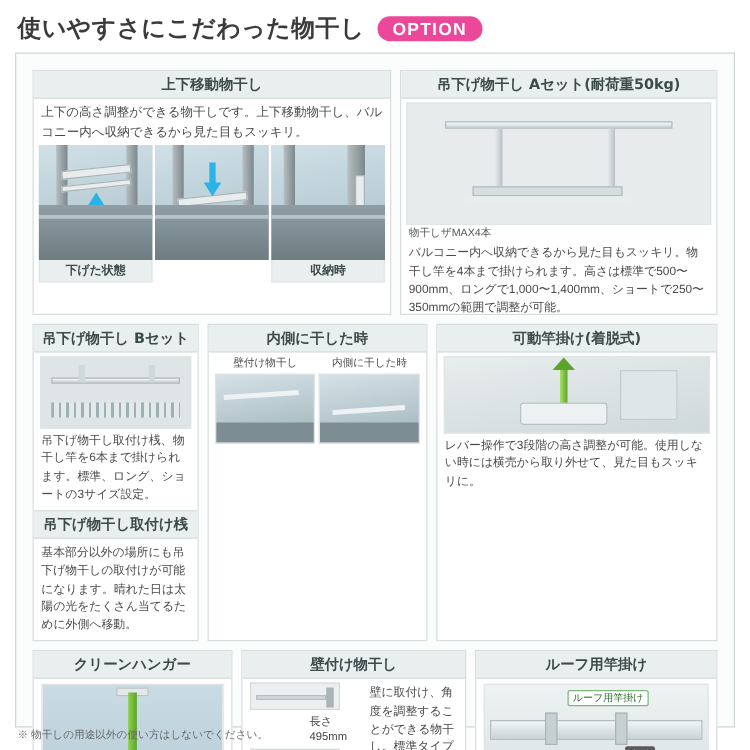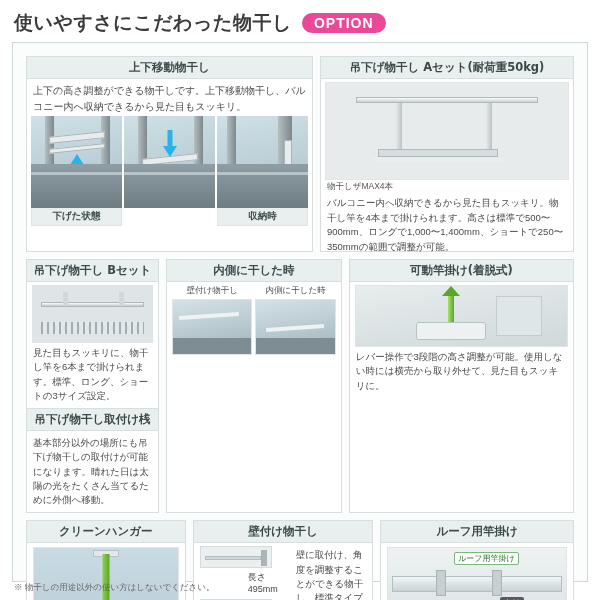--- a/index.html
+++ b/index.html
@@ -197,21 +197,21 @@
     <div class="row mid-row">
 
       <div class="panel p-m1">
         <div class="panel-title">吊下げ物干し Bセット</div>
         <div class="ph-m">
           <div style="position:absolute;left:8px;right:8px;top:16px;height:5px;background:linear-gradient(180deg,#fafcfc,#c0cacd);border:1px solid #aeb8bb;"></div>
           <div style="position:absolute;left:30px;top:6px;width:5px;height:14px;background:#cfd8da;"></div>
           <div style="position:absolute;left:86px;top:6px;width:5px;height:14px;background:#cfd8da;"></div>
           <div style="position:absolute;left:8px;right:8px;bottom:8px;height:12px;background:repeating-linear-gradient(90deg,#9fb0b5 0 2px,#e3e9ea 2px 6px);"></div>
         </div>
-        <div class="panel-body" style="padding-top:1px;">見た目もスッキリに、物干し竿を6本まで掛けられます。標準、ロング、ショートの3サイズ設定。</div>
+        <div class="panel-body" style="padding-top:1px;">吊下げ物干し取付け桟、物干し竿を6本まで掛けられます。標準、ロング、ショートの3サイズ設定。</div>
         <div class="sub-title">吊下げ物干し取付け桟</div>
         <div class="panel-body">基本部分以外の場所にも吊下げ物干しの取付けが可能になります。晴れた日は太陽の光をたくさん当てるために外側へ移動。</div>
       </div>
 
       <div class="panel p-m2">
         <div class="panel-title">内側に干した時</div>
         <div class="two-photo">
           <div class="cellp">
             <div class="lbl">壁付け物干し</div>
             <div class="im">

